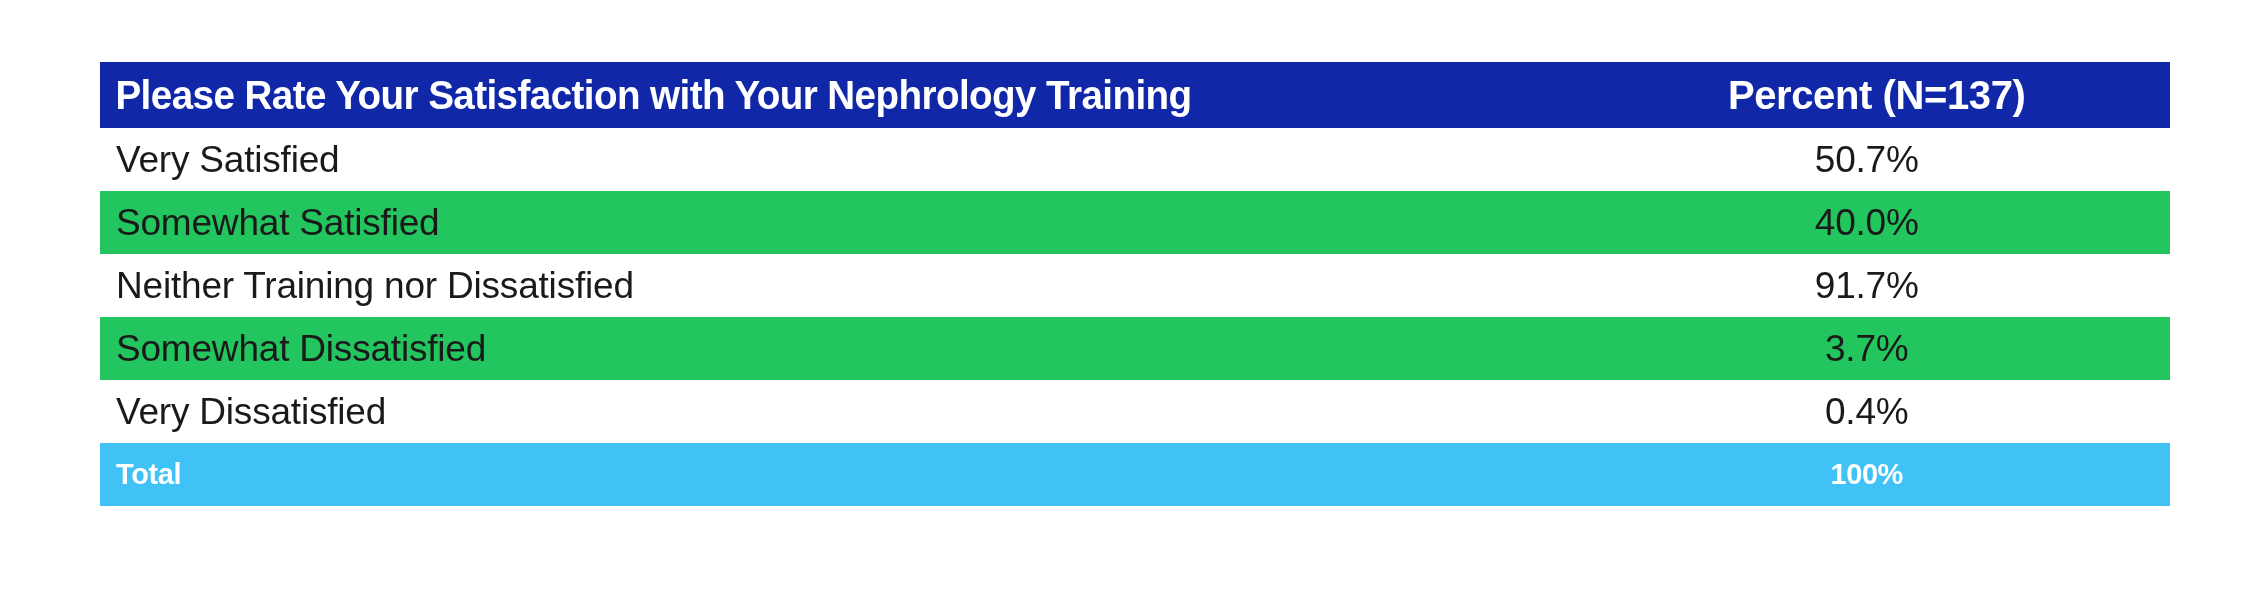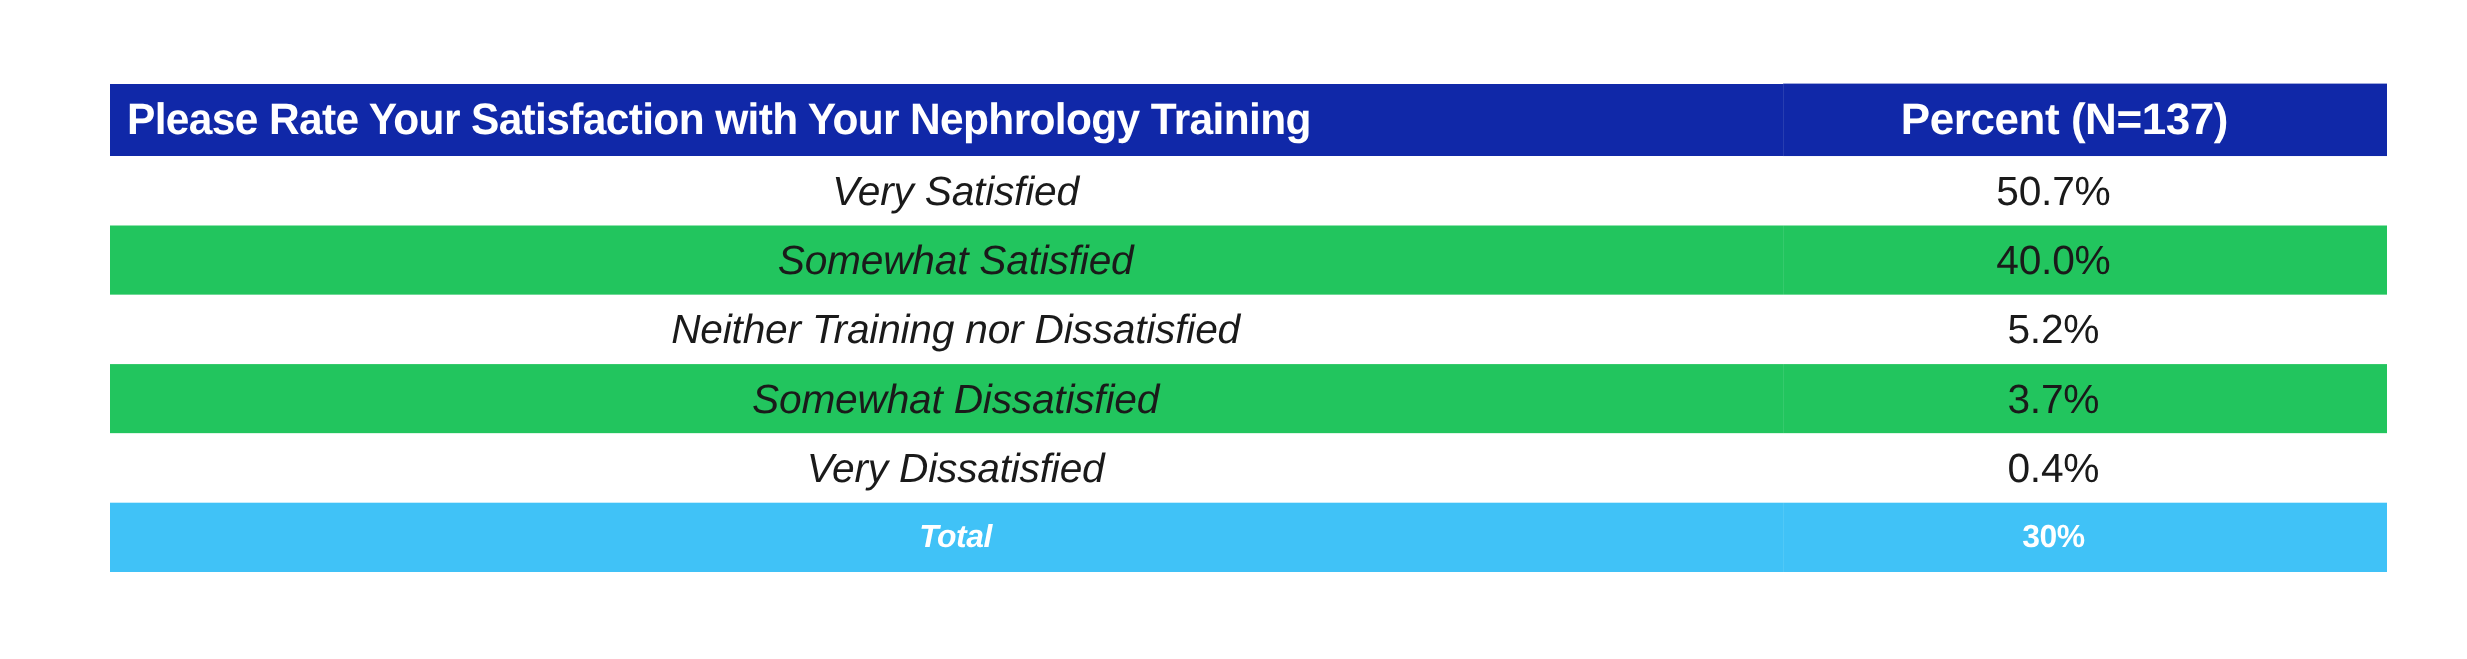--- a/index.html
+++ b/index.html
@@ -26,21 +26,20 @@
     position: absolute;
     left: 100px;
     top: 62px;
     width: 2070px;
   }
 
   table.survey-table {
     width: 100%;
     border-collapse: collapse;
     table-layout: fixed;
-    margin-top: 14px;
   }
 
   col.col-label { width: 73.5%; }
   col.col-pct   { width: 26.5%; }
 
   
   thead tr.header-row {
     background: #1028a8;
   }
   thead th {
@@ -76,24 +75,23 @@
   tbody td {
     height: 63px;
     line-height: 63px;
     padding: 0;
     font-size: 37px;
     color: #1a1a1a;
     vertical-align: middle;
     white-space: nowrap;
   }
   td.cell-label {
-    text-align: center;
+    text-align: left;
     padding-left: 16px;
     letter-spacing: -0.2px;
-    font-style: italic;
   }
   td.cell-pct {
     text-align: center;
     padding-right: 58px;
     letter-spacing: -0.2px;
   }
 
   
   tbody tr.total-row {
     background: #40c2f7;
@@ -132,30 +130,30 @@
         <tr class="data-row">
           <td class="cell-label">Very Satisfied</td>
           <td class="cell-pct">50.7%</td>
         </tr>
         <tr class="data-row alt">
           <td class="cell-label">Somewhat Satisfied</td>
           <td class="cell-pct">40.0%</td>
         </tr>
         <tr class="data-row">
           <td class="cell-label">Neither Training nor Dissatisfied</td>
-          <td class="cell-pct">5.2%</td>
+          <td class="cell-pct">91.7%</td>
         </tr>
         <tr class="data-row alt">
           <td class="cell-label">Somewhat Dissatisfied</td>
           <td class="cell-pct">3.7%</td>
         </tr>
         <tr class="data-row">
           <td class="cell-label">Very Dissatisfied</td>
           <td class="cell-pct">0.4%</td>
         </tr>
         <tr class="total-row">
           <td class="cell-label">Total</td>
-          <td class="cell-pct">30%</td>
+          <td class="cell-pct">100%</td>
         </tr>
       </tbody>
     </table>
   </div>
 </div>
 
 </body></html>

